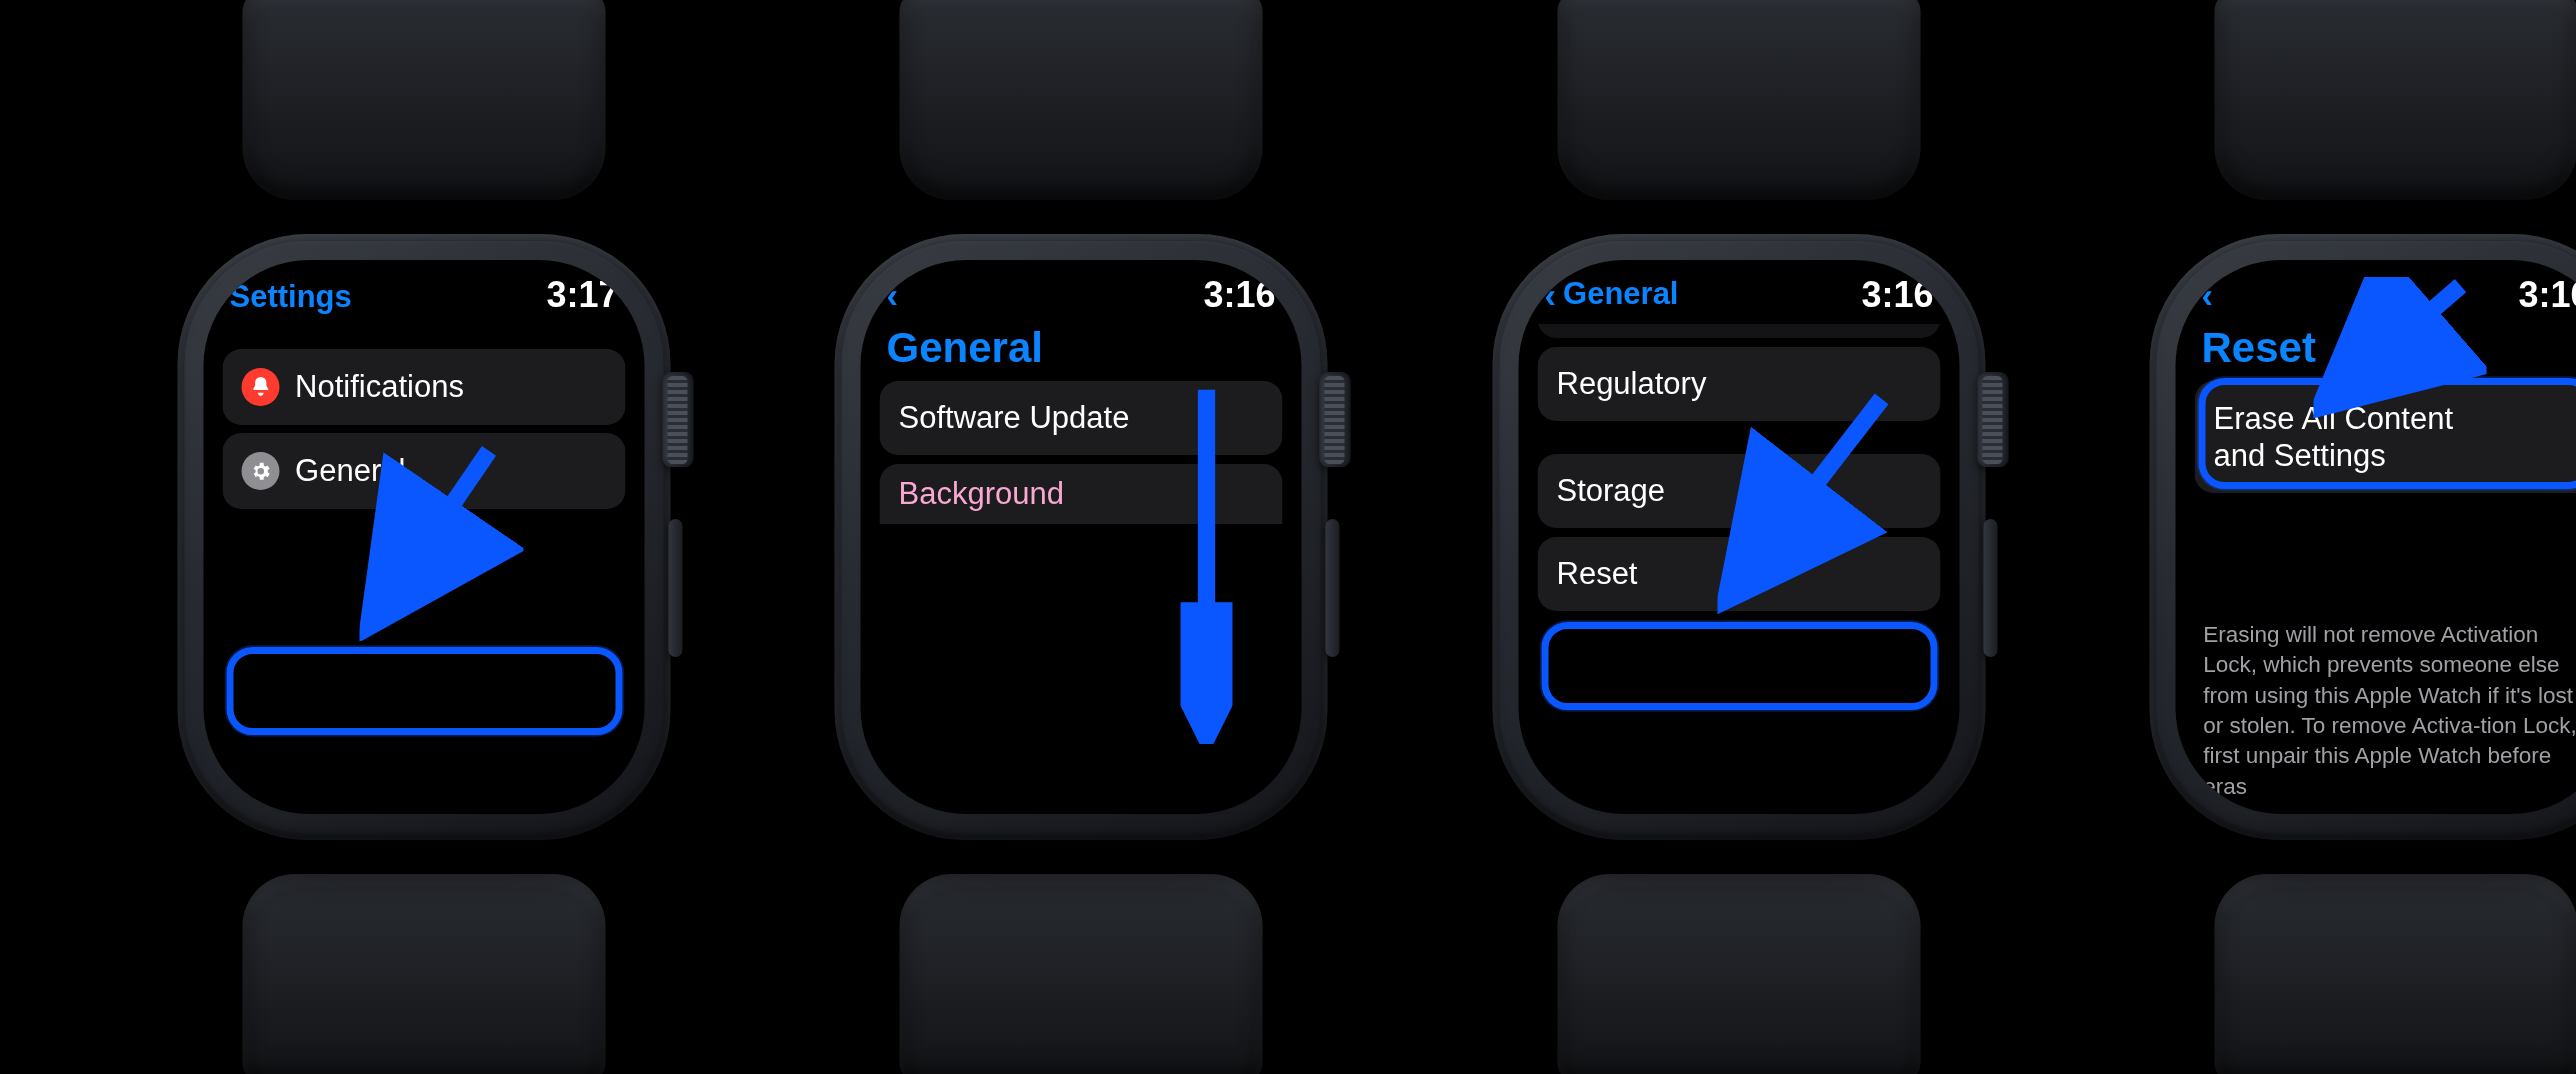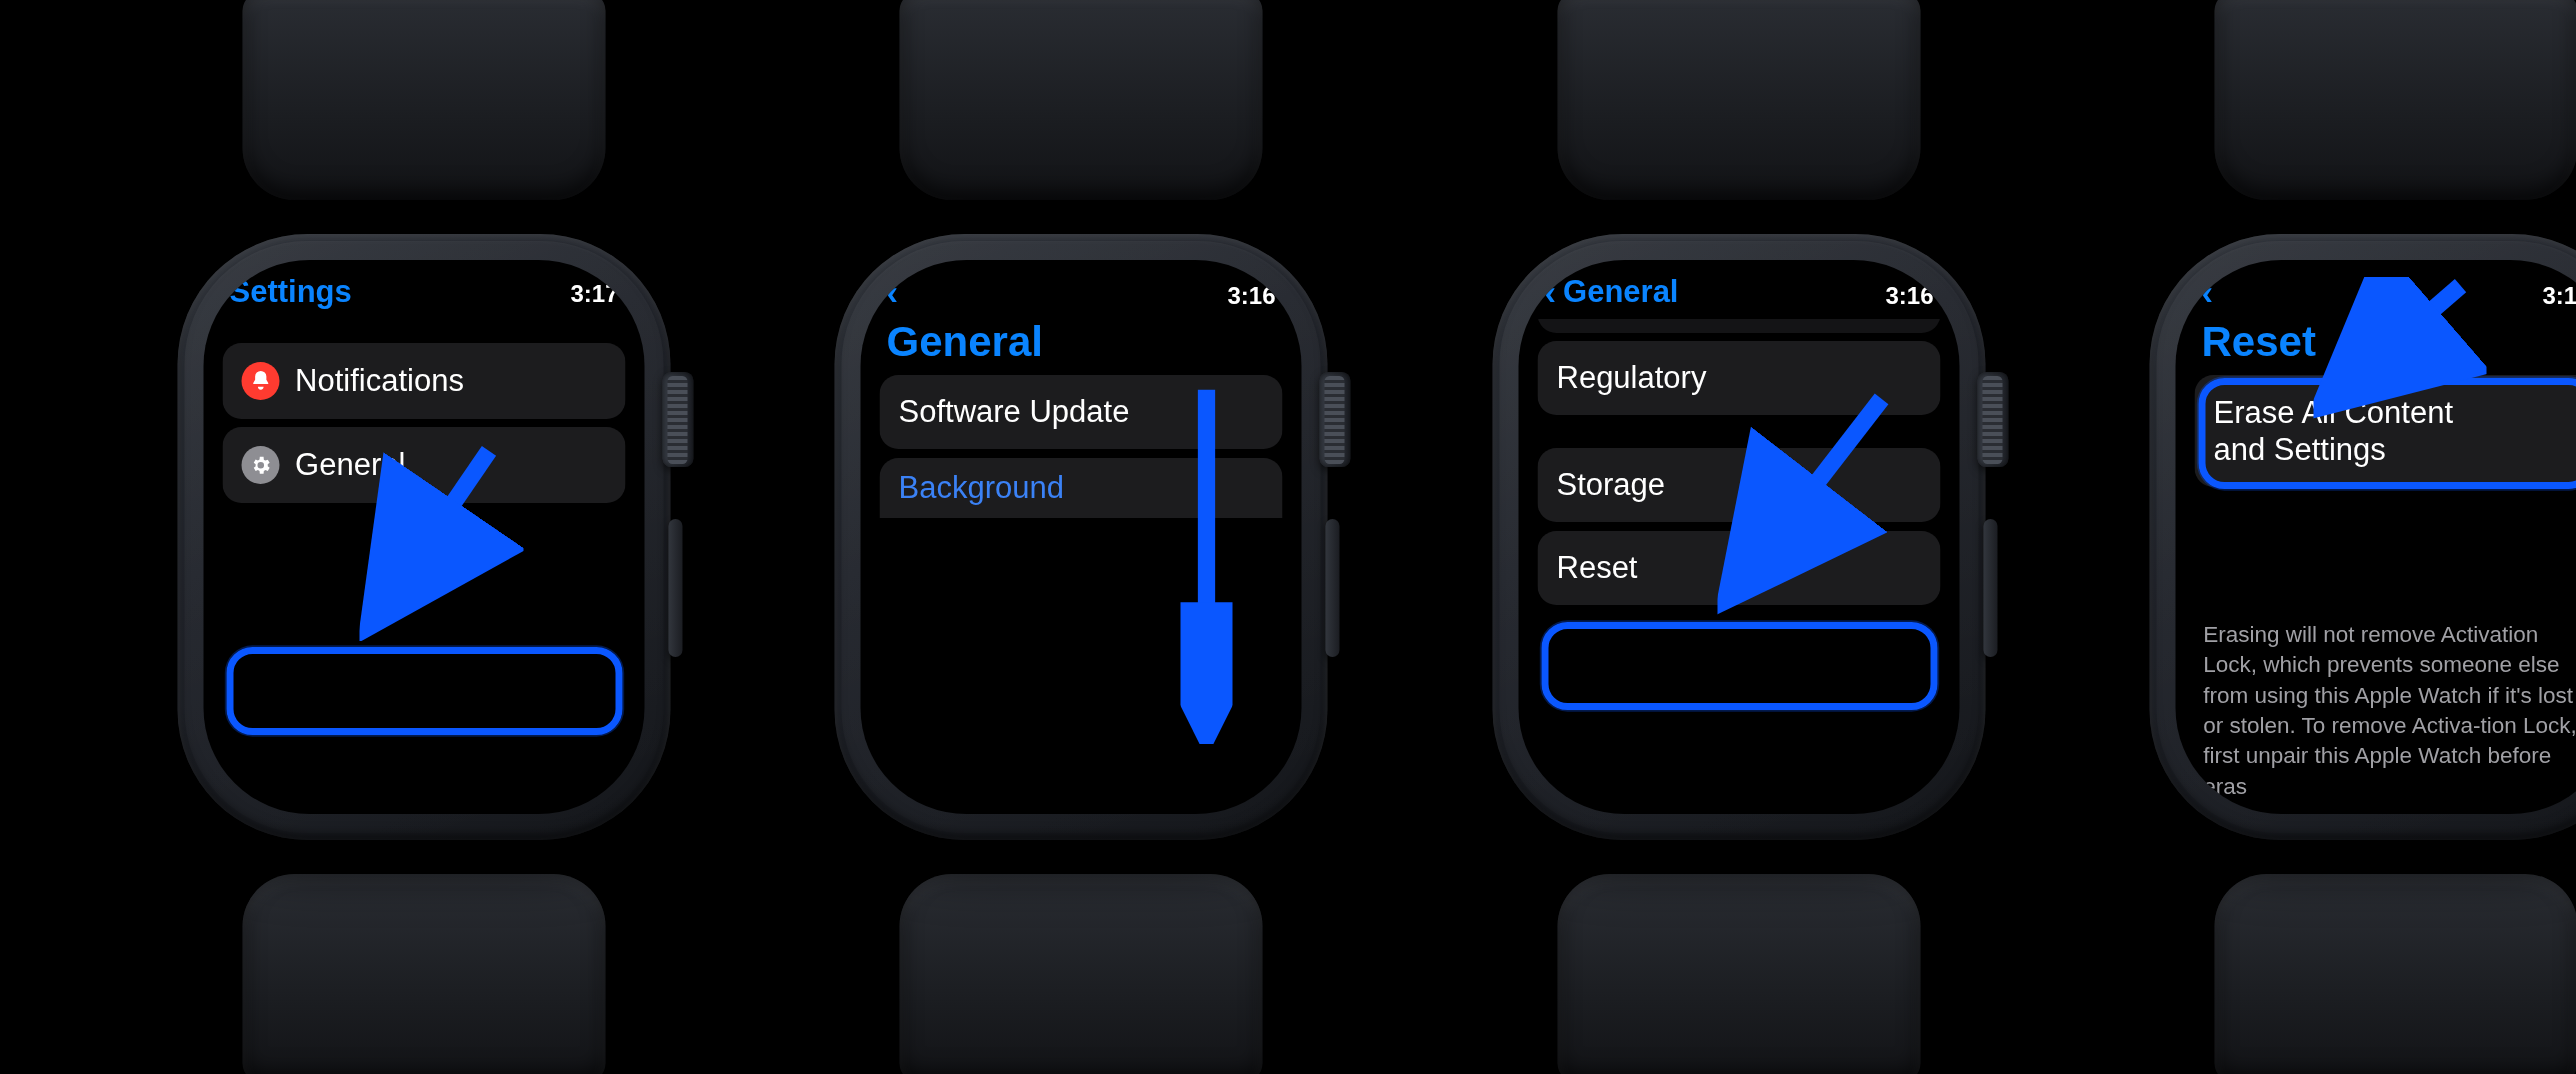--- a/index.html
+++ b/index.html
@@ -121,21 +121,21 @@
     text-align: center;
   }
   .title-link .chev {
     font-size: 35px;
     line-height: 1;
     font-weight: 700;
     margin-right: 1.7px;
   }
   .clock {
     color: #fff;
-    font-size: 24px;
+    font-size: 36px;
     font-weight: 600;
   }
   .big-title {
     color: #0a84ff;
     font-size: 42px;
     font-weight: 700;
     padding: 0 7px 8.7px 7px;
   }
 
   .list {
@@ -149,21 +149,21 @@
     background: #1c1c1e;
     border-radius: 19px;
     padding: 19px 19px;
     display: flex;
     align-items: center;
     gap: 15.6px;
     color: #fff;
     font-size: 31px;
     font-weight: 500;
   }
-  .row.dim { color: #3b82f6; }
+  .row.dim { color: #f9a8d4; }
   .row.short { padding: 12px 19px; }
   .row .ic {
     width: 38px; height: 38px; border-radius: 19px;
     display:flex; align-items:center; justify-content:center;
     flex: 0 0 auto;
   }
   .ic.avatar { background: radial-gradient(circle at 30% 30%, #ffe8b0, #f7c96a 60%, #d89f3a); }
   .ic.avatar::after {
     content:""; width:22.5px; height:22.5px; border-radius:50%;
     background: radial-gradient(circle at 40% 35%, #fff7e6 0 40%, rgba(0,0,0,0) 41%),

